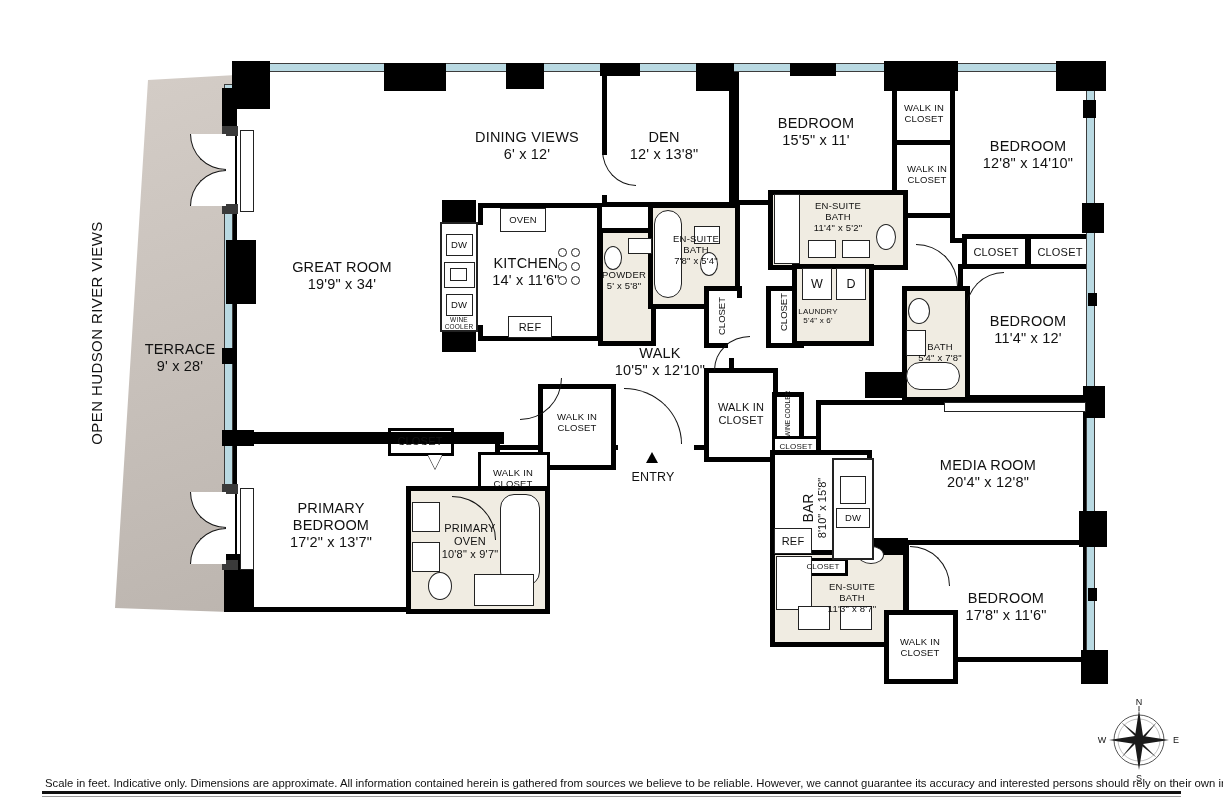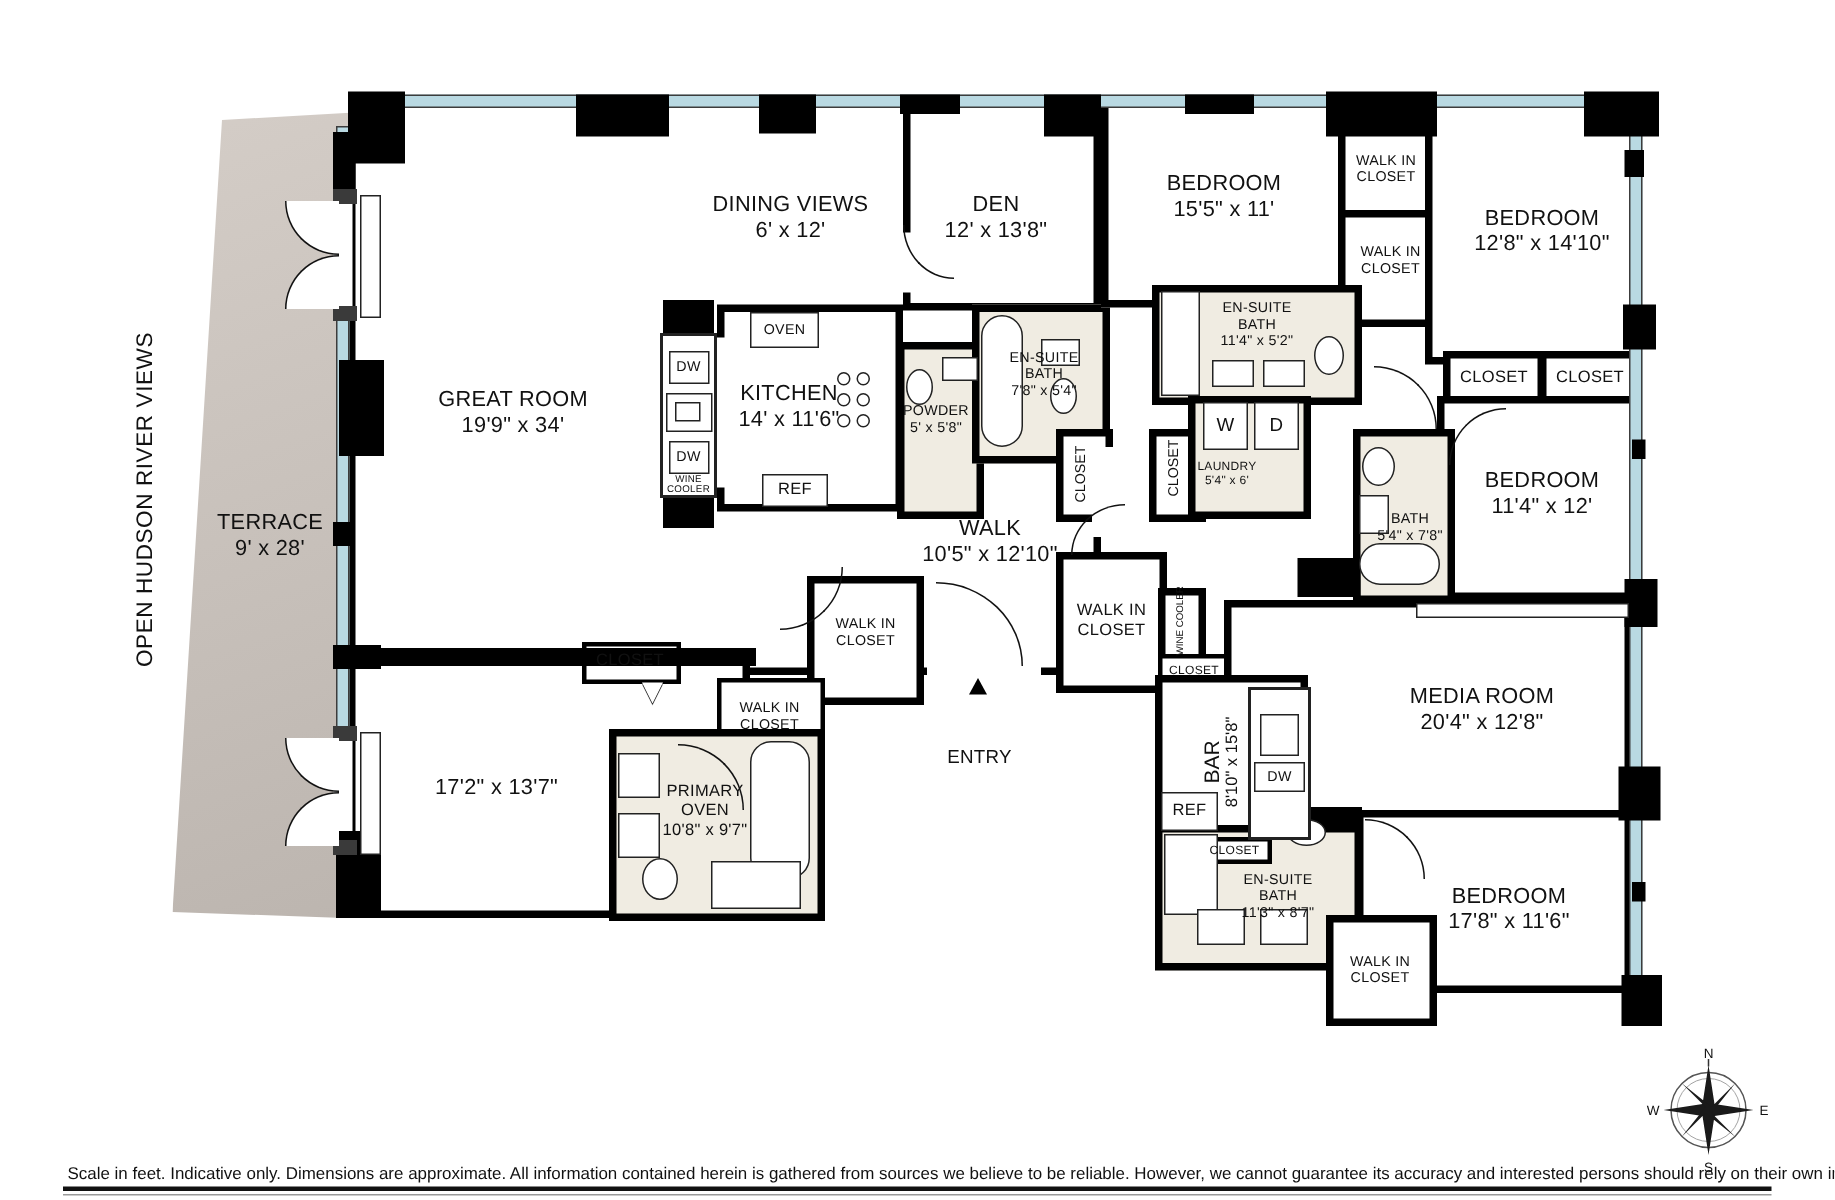--- a/index.html
+++ b/index.html
@@ -259,24 +259,25 @@
     <div>5'4" x 7'8"</div>
   </div>
   <div class="lbl lg" style="left:660px;top:362px">
     <div>WALK</div>
     <div>10'5" x 12'10"</div>
   </div>
   <div class="lbl sm wrap" style="left:741px;top:414px;width:52px">WALK IN CLOSET</div>
   <div class="vlbl micro wrap" style="left:788px;top:417px;width:40px">WINE COOLER</div>
   <div class="lbl xxs" style="left:796px;top:447px">CLOSET</div>
   <div class="lbl xs wrap" style="left:577px;top:422px;width:50px">WALK IN CLOSET</div>
-  <div class="lbl md" style="left:653px;top:505px">ENTRY</div>
+  <div class="lbl md" style="left:653px;top:477px">ENTRY</div>
   <div class="lbl sm" style="left:420px;top:441px">CLOSET</div>
   <div class="lbl xs wrap" style="left:513px;top:478px;width:62px">WALK IN CLOSET</div>
   <div class="lbl lg wrap" style="left:331px;top:526px;width:130px">
+    <div>PRIMARY BEDROOM</div>
     <div>17'2" x 13'7"</div>
   </div>
   <div class="lbl sm wrap" style="left:470px;top:541px;width:70px">
     <div>PRIMARY OVEN</div>
     <div>10'8" x 9'7"</div>
   </div>
   <div class="lbl lg" style="left:988px;top:474px">
     <div>MEDIA ROOM</div>
     <div>20'4" x 12'8"</div>
   </div>

